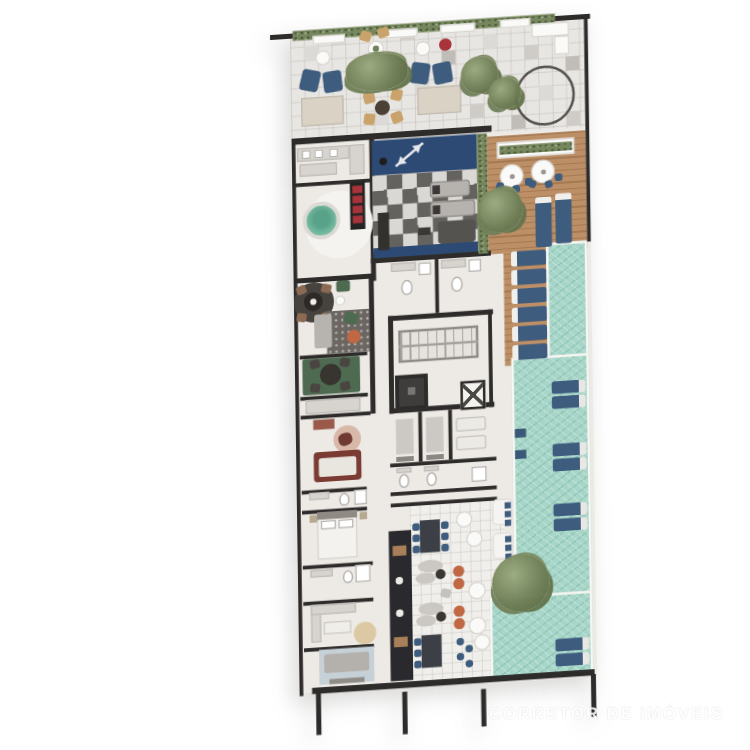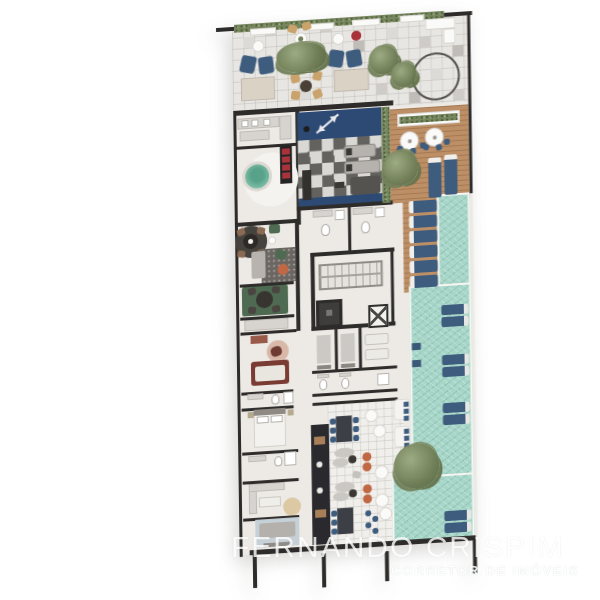--- a/index.html
+++ b/index.html
@@ -346,16 +346,15 @@
   <div class="abs tree" style="left:148px;top:134px;width:36px;height:36px"></div>
   <div class="abs tree" style="left:155px;top:428px;width:46px;height:46px"></div>
 
   <div class="abs wall" style="left:13px;top:528px;width:4px;height:34px"></div>
   <div class="abs wall" style="left:82px;top:532px;width:4px;height:34px"></div>
   <div class="abs wall" style="left:145px;top:534px;width:4px;height:30px"></div>
   <div class="abs wall" style="left:233px;top:528px;width:4px;height:34px"></div>
  </div>
 
  <div class="wm">
-   <div class="wm-title">FERNANDO CRISPIM</div>
    <div class="wm-sub">CORRETOR DE IMÓVEIS</div>
  </div>
 </div>
 
 </body></html>

